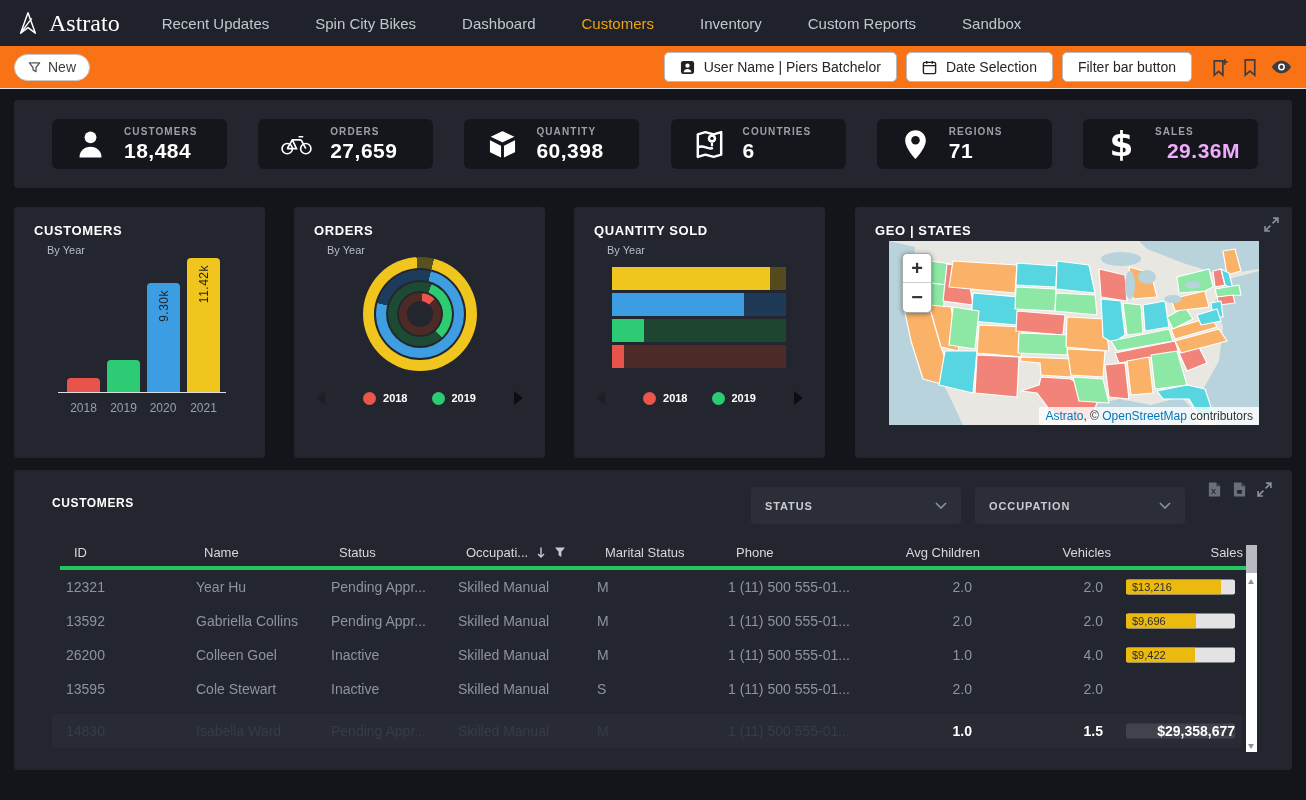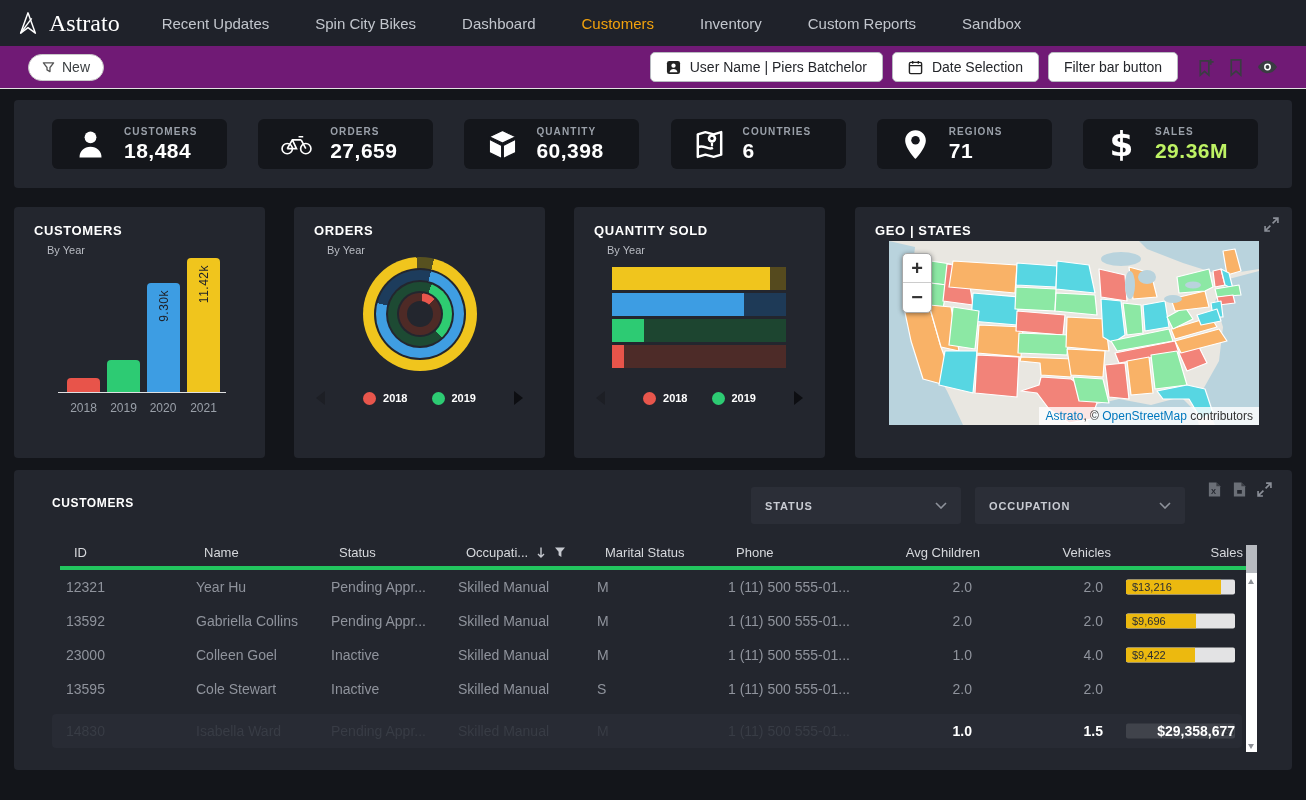--- a/index.html
+++ b/index.html
@@ -10,21 +10,21 @@
     font-family:"Liberation Sans","DejaVu Sans",sans-serif;
   }
   
   .topnav { height:46px; background:#1f222a; display:flex; align-items:center; padding:0 16px; }
   .logo { display:flex; align-items:center; gap:9px; color:#fff;
           font-family:"Liberation Serif","DejaVu Serif",serif; font-size:24px; margin-right:42px; }
   .nav-items { display:flex; gap:46px; font-size:15px; color:#c2c6cd; }
   .nav-item { cursor:pointer; white-space:nowrap; }
   .nav-item.active { color:#f2a20d; }
   
-  .toolbar { height:43px; background:#701a75; display:flex; align-items:center; padding:0 28px;
+  .toolbar { height:43px; background:#f97316; display:flex; align-items:center; padding:0 14px;
              border-bottom:1px solid #e2e2e2; }
   .pill { display:inline-flex; align-items:center; gap:7px; height:27px; padding:0 13px;
           border:1px solid #c9c9c9; border-radius:14px; background:#fff; font-size:14px; color:#3c4043; }
   .toolbar-right { margin-left:auto; display:flex; align-items:center; gap:9px; }
   .tb-btn { display:inline-flex; align-items:center; gap:9px; height:30px; padding:0 15px;
             border:1px solid #b7bac0; border-radius:5px; background:#fff; font-size:14px; color:#24262b; }
   .tb-icons { display:flex; align-items:center; gap:13px; margin-left:10px; }
   .tb-icons > span { display:inline-flex; }
   
   main { padding:11px 14px 0; }
@@ -270,21 +270,21 @@
           <div class="kpi-label">REGIONS</div>
           <div class="kpi-value">71</div>
         </div>
       </div>
       <div class="kpi-card">
         <div class="kpi-icon"><svg viewBox="0 0 24 24">
             <text x="12" y="20" text-anchor="middle" font-size="25" font-weight="bold" fill="#fff" font-family="DejaVu Sans,sans-serif">$</text>
           </svg></div>
         <div>
           <div class="kpi-label">SALES</div>
-          <div class="kpi-value" style="color: #bef264;">29.36M</div>
+          <div class="kpi-value" style="color: #f0abfc; margin-left: 12px;">29.36M</div>
         </div>
       </div>
     </section>
 
   <section class="charts-row">
 
     <div class="panel chart-panel" id="panel-customers">
       <div class="panel-title">CUSTOMERS</div>
       <div class="panel-sub">By Year</div>
       <div class="bar-plot">
@@ -548,21 +548,21 @@
           <div class="td c-right">2.0</div>
           <div class="td c-right">2.0</div>
           <div class="td sales-cell c-right">
             <div class="sales-bar">
               <div class="sales-fill" style="width: 64%;"></div>
               <span class="sales-text">$9,696</span>
             </div>
           </div>
         </div>
         <div class="trow grid-row">
-          <div class="td">23000</div>
+          <div class="td">26200</div>
           <div class="td">Colleen Goel</div>
           <div class="td">Inactive</div>
           <div class="td">Skilled Manual</div>
           <div class="td">M</div>
           <div class="td">1 (11) 500 555-01...</div>
           <div class="td c-right">1.0</div>
           <div class="td c-right">4.0</div>
           <div class="td sales-cell c-right">
             <div class="sales-bar">
               <div class="sales-fill" style="width: 63%;"></div>

